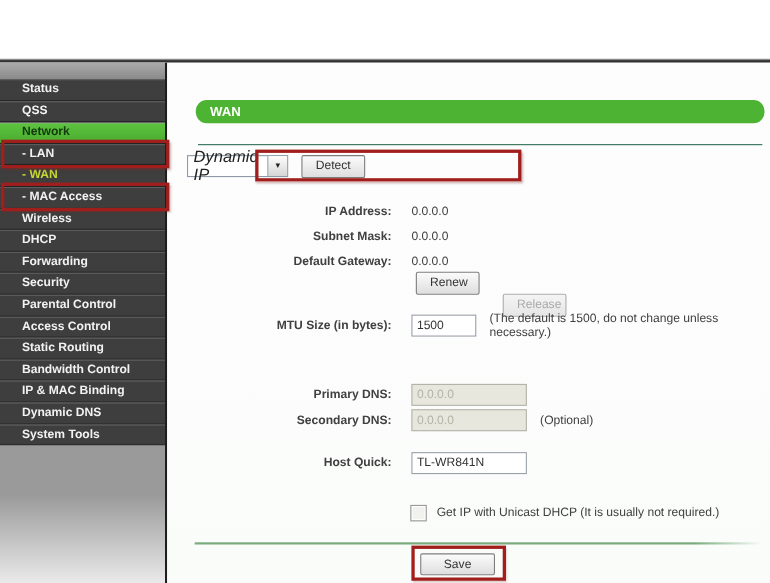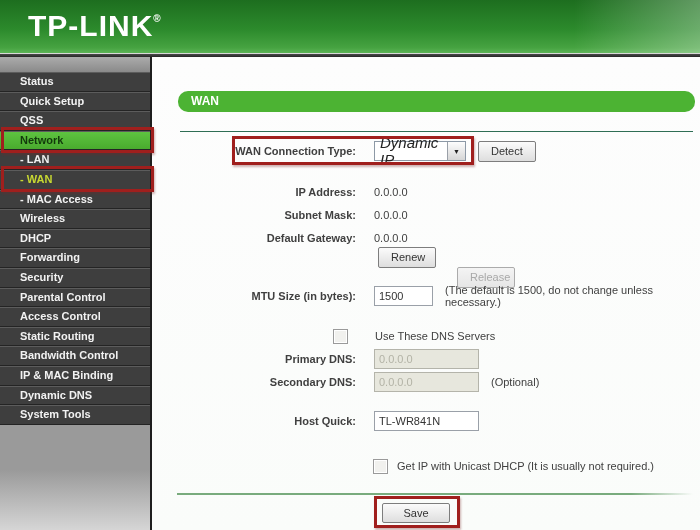--- a/index.html
+++ b/index.html
@@ -68,31 +68,27 @@
 
   
   .anno{position:absolute;border:3px solid var(--annotation,#a01f1d);
     pointer-events:none;z-index:10;box-shadow:1px 2px 2px rgba(120,40,40,0.35);}
 </style>
 </head>
 <body>
 
 <div class="page">
 
-  <div class="header">
-    <div class="logo"><span>TP-LINK</span><sup>®</sup></div>
-  </div>
   <div class="header-line-light"></div>
   <div class="header-line-dark"></div>
 
   <div class="sidebar">
     <div class="sidebar-top"></div>
     <div id="menu">
         <div class="menu-item"><span>Status</span></div>
-        <div class="menu-item"><span>Quick Setup</span></div>
         <div class="menu-item"><span>QSS</span></div>
         <div class="menu-item selected-parent"><span>Network</span></div>
         <div class="menu-item"><span>- LAN</span></div>
         <div class="menu-item selected-sub"><span>- WAN</span></div>
         <div class="menu-item"><span>- MAC Access</span></div>
         <div class="menu-item"><span>Wireless</span></div>
         <div class="menu-item"><span>DHCP</span></div>
         <div class="menu-item"><span>Forwarding</span></div>
         <div class="menu-item"><span>Security</span></div>
         <div class="menu-item"><span>Parental Control</span></div>
@@ -104,21 +100,20 @@
         <div class="menu-item"><span>System Tools</span></div>
       </div>
     <div class="sidebar-bottom"></div>
   </div>
 
   <div class="content">
     <div class="title-bar">WAN</div>
     <div class="rule-dark"></div>
 
     <div class="row" style="top:83px;">
-      <div class="lbl">WAN Connection Type:</div>
       <div class="ctrl combo" style="margin-left:18px;">
         <span class="combo-text">Dynamic IP</span>
         <span class="combo-btn">▼</span>
       </div>
       <button class="btn" style="margin-left:12px;">Detect</button>
     </div>
 
     <div class="row" style="top:124px;">
       <div class="lbl">IP Address:</div>
       <div class="val">0.0.0.0</div>
@@ -136,24 +131,20 @@
       <button class="btn" style="width:58px;">Renew</button>
       <button class="btn disabled" style="width:58px;margin-left:21px;margin-top:40px;">Release</button>
     </div>
 
     <div class="row" style="top:228px;">
       <div class="lbl">MTU Size (in bytes):</div>
       <input class="tbox ctrl" style="width: 49px;" value="1500">
       <div class="note">(The default is 1500, do not change unless necessary.)</div>
     </div>
 
-    <div class="row" style="top:268px;padding-left:181px;">
-      <span class="chk"></span>
-      <span style="margin-left:27px;">Use These DNS Servers</span>
-    </div>
 
     <div class="row" style="top:291px;">
       <div class="lbl">Primary DNS:</div>
       <input class="tbox ctrl disabled" disabled="" style="width: 95px;" value="0.0.0.0">
     </div>
     <div class="row" style="top:314px;">
       <div class="lbl">Secondary DNS:</div>
       <input class="tbox ctrl disabled" disabled="" style="width: 95px;" value="0.0.0.0">
       <div class="note">(Optional)</div>
     </div>

